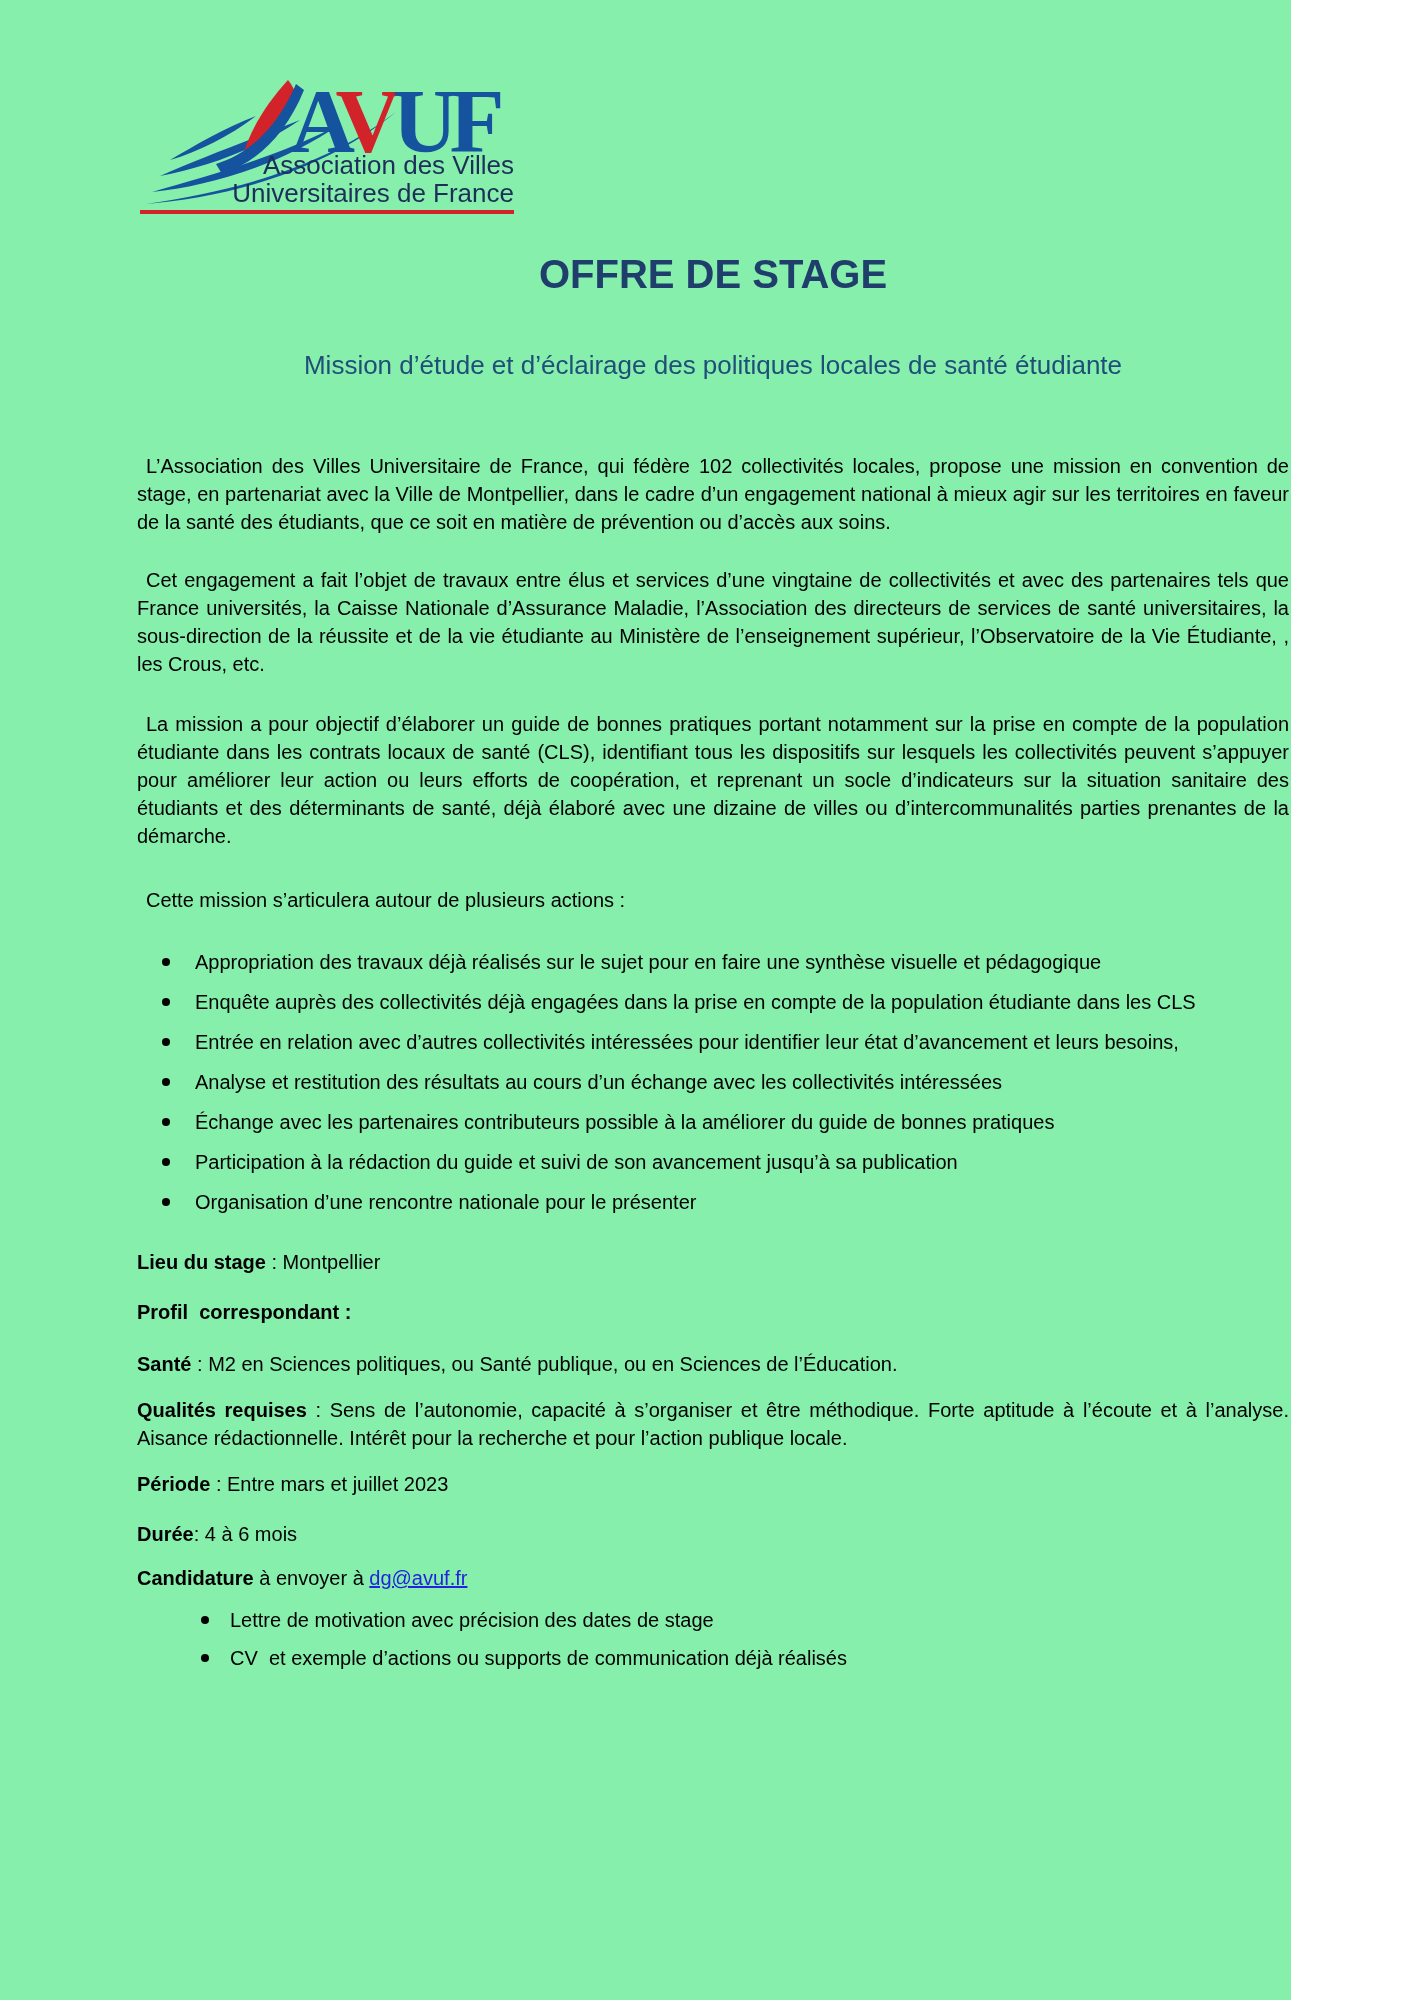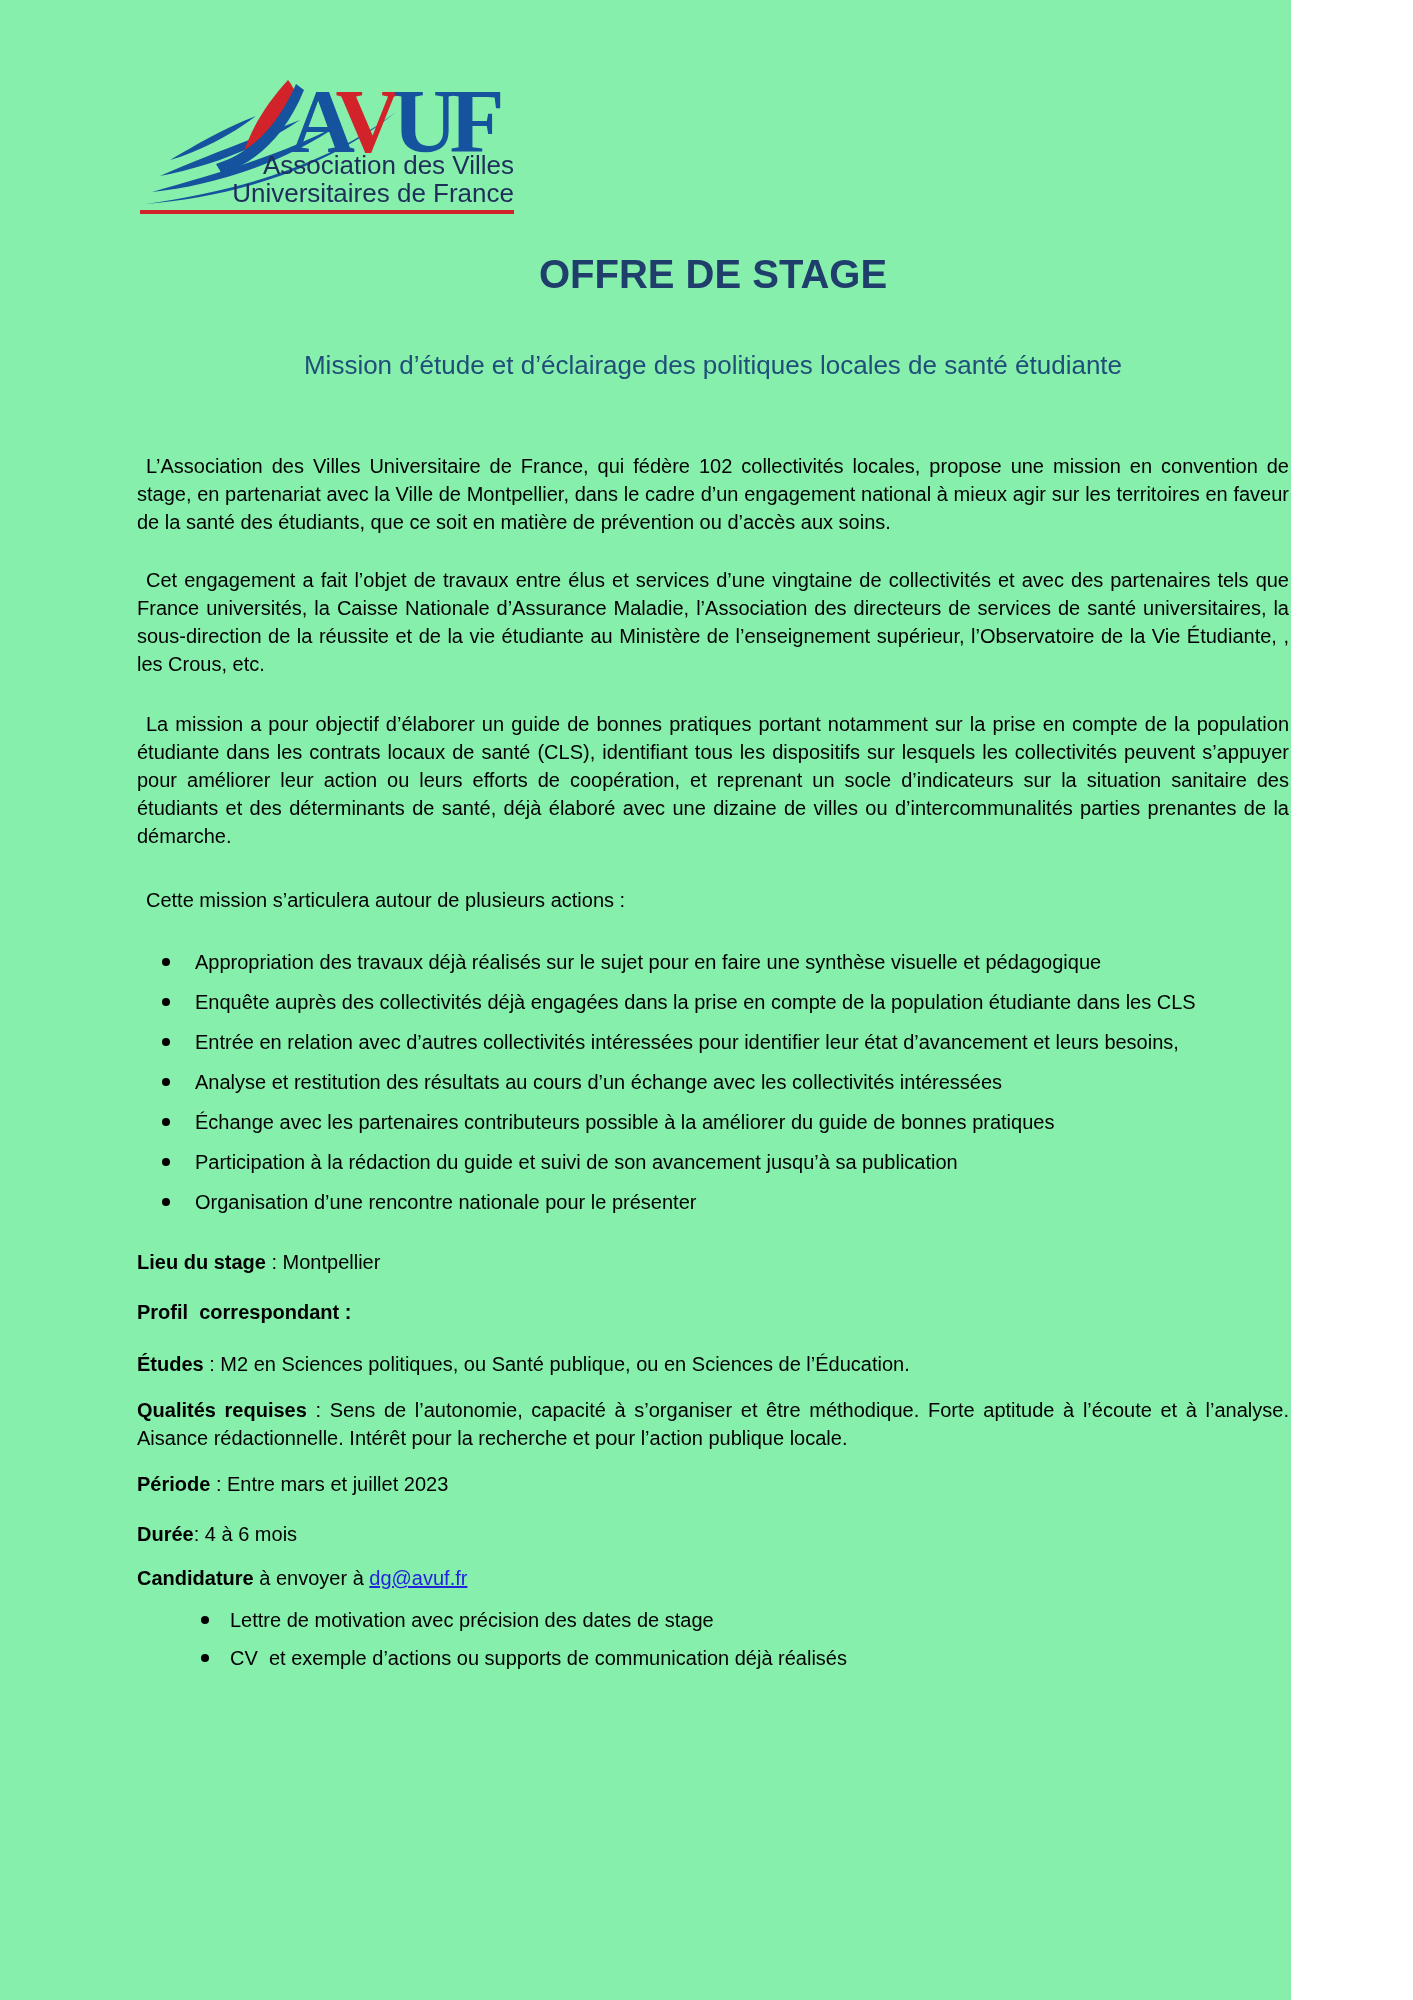--- a/index.html
+++ b/index.html
@@ -167,21 +167,21 @@
 
     <p class="detail detail-lieu">
       <b>Lieu du stage</b><span> : Montpellier</span>
     </p>
 
     <p class="detail detail-profil">
       <b>Profil  correspondant :</b><span></span>
     </p>
 
     <p class="detail detail-etudes">
-      <b>Études</b><span> : M2 en Sciences politiques, ou Santé publique, ou en Sciences de l’Éducation.</span>
+      <b>Santé</b><span> : M2 en Sciences politiques, ou Santé publique, ou en Sciences de l’Éducation.</span>
     </p>
 
     <p class="detail detail-qualites">
       <b>Qualités requises</b><span> : Sens de l’autonomie, capacité à s’organiser et être méthodique. Forte aptitude à l’écoute et à l’analyse. Aisance rédactionnelle. Intérêt pour la recherche et pour l’action publique locale.</span>
     </p>
 
     <p class="detail detail-periode">
       <b>Période</b><span> : Entre mars et juillet 2023</span>
     </p>
 

